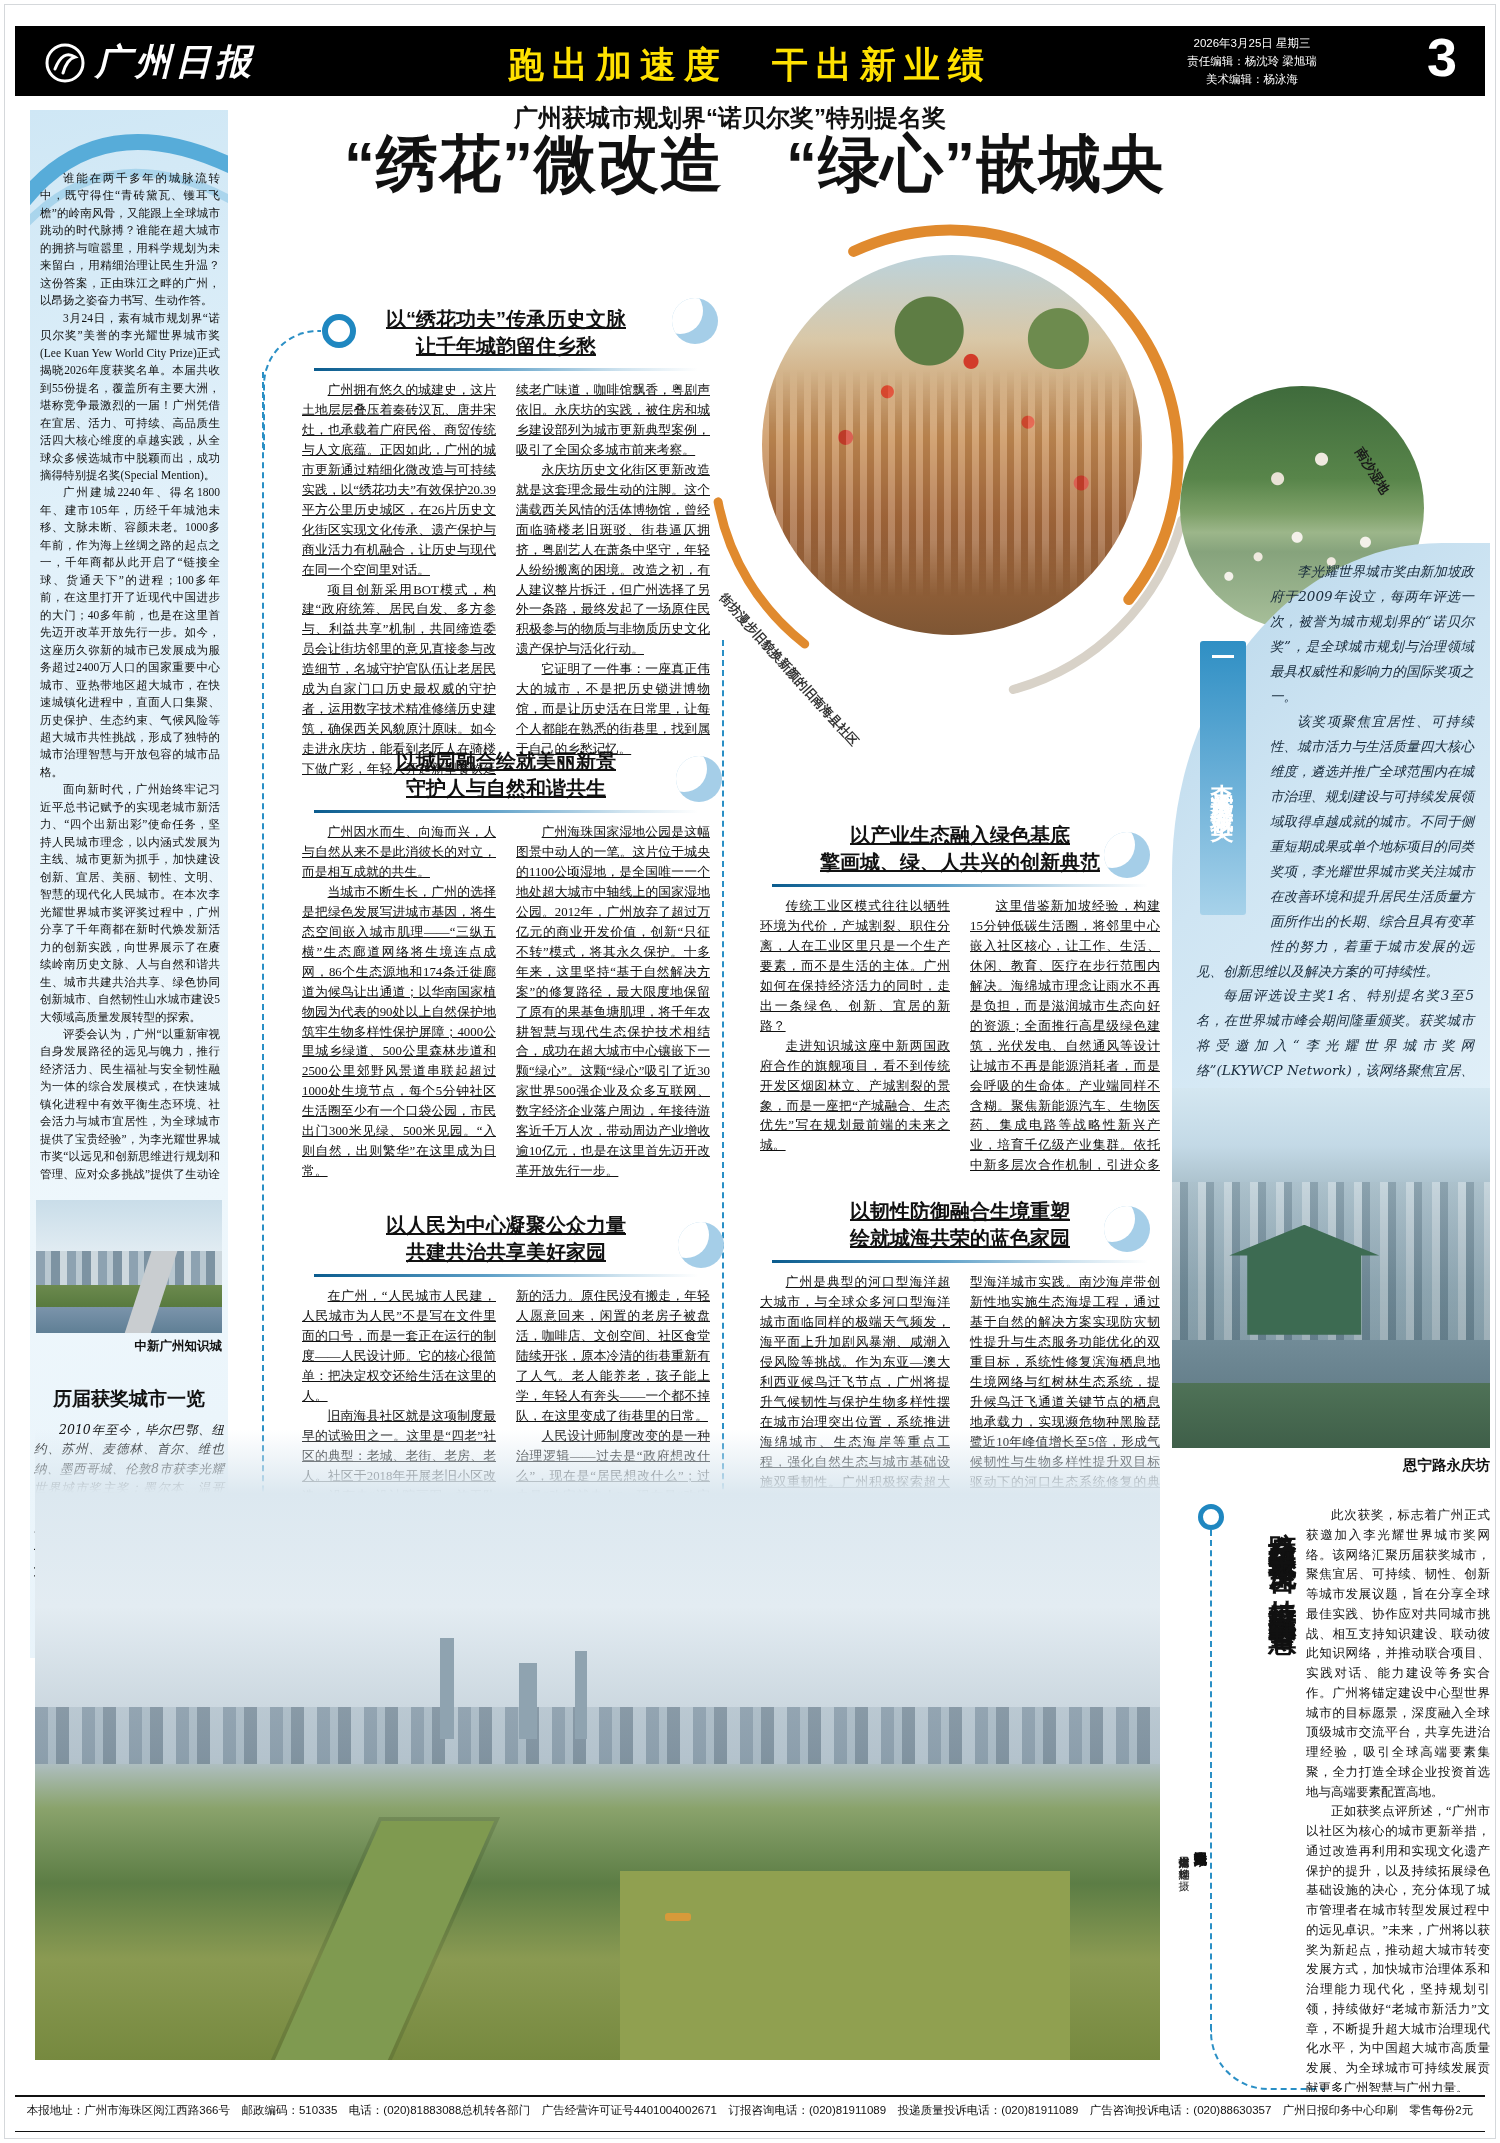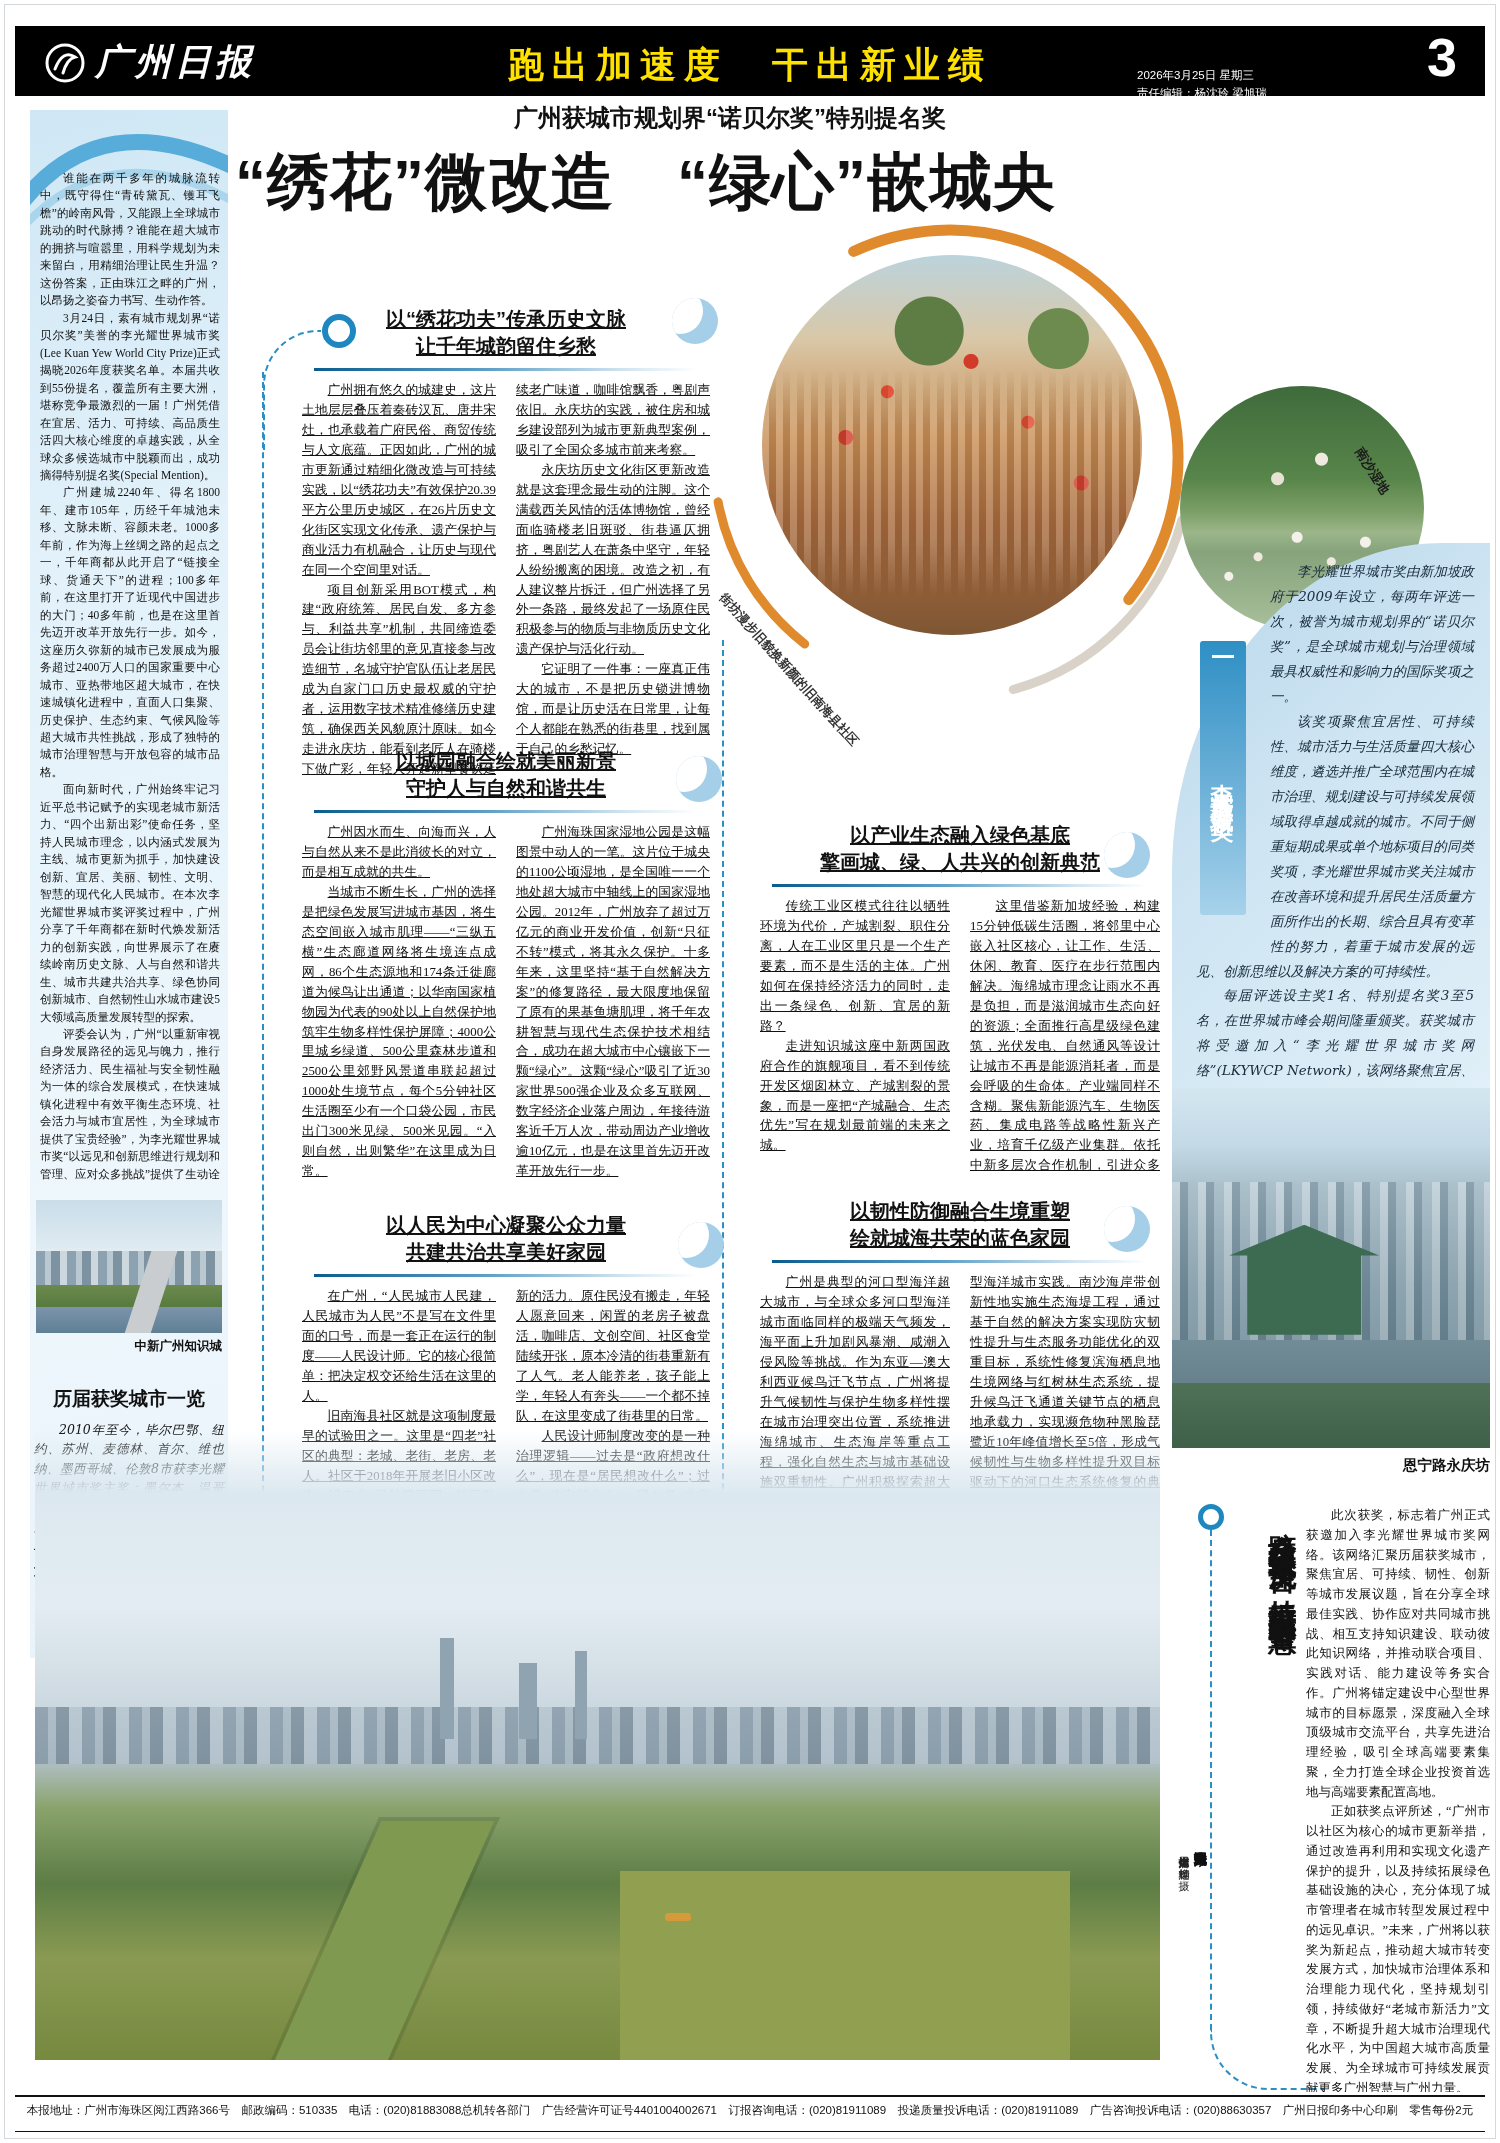--- a/index.html
+++ b/index.html
@@ -7,21 +7,21 @@
         font-family:"Liberation Serif",serif;color:#111;overflow:hidden;}
   #page-frame{position:absolute;inset:4px;border:1px solid #d5d8db;pointer-events:none;}
 
   
   .header{position:absolute;left:15px;top:26px;width:1470px;height:70px;background:#000000;}
   .logo{position:absolute;left:28px;top:12px;display:flex;align-items:center;gap:8px;}
   .logo-text{color:#fff;font:italic 700 36px "DejaVu Serif",serif;letter-spacing:4px;}
   .slogan{position:absolute;left:0;right:0;top:15px;text-align:center;
           font:900 36px "Liberation Sans",sans-serif;color:#ffe100;letter-spacing:8px;}
   .pubinfo{position:absolute;right:118px;top:9px;width:230px;color:#fff;
-           font:11.5px/1.55 "Liberation Sans",sans-serif;text-align:left;margin-top:32px;}
+           font:11.5px/1.55 "Liberation Sans",sans-serif;text-align:center;}
   .pageno{position:absolute;right:28px;top:0px;color:#fff;font:900 54px "Liberation Sans",sans-serif;}
 
   
   .sidebar-bg{position:absolute;left:30px;top:110px;width:198px;height:1548px;
       background:linear-gradient(165deg,#cfe7f5 0%,#e2f1fa 28%,#eef7fc 70%,#e8f3fa 100%);}
   .lead-text{position:absolute;left:40px;top:170px;width:180px;height:1012px;overflow:hidden;
       font:11.5px/1.52 "Liberation Serif",serif;text-align:justify;}
   .lead-text p{margin:0;text-indent:2em;}
   .kc-photo{position:absolute;left:36px;top:1200px;width:186px;height:133px;overflow:hidden;}
   .kc-sky{position:absolute;left:0;top:0;right:0;height:42%;background:linear-gradient(180deg,#c9dde9,#e3edf3);}
@@ -36,21 +36,21 @@
       font:900 19px "Liberation Sans",sans-serif;}
   .sb-list-text{position:absolute;left:34px;top:1420px;width:190px;
       font:italic 12.5px/1.55 "DejaVu Serif",serif;text-align:justify;}
   .sb-list-text p{margin:0;text-indent:2em;}
   .sb-credit{position:absolute;left:34px;top:1562px;width:190px;
       font:700 12.5px/1.5 "Liberation Sans",sans-serif;text-align:justify;}
 
   
   .kicker{position:absolute;left:300px;top:102px;width:860px;text-align:center;
       font:700 24px "Liberation Sans",sans-serif;}
-  .headline{position:absolute;left:235px;top:146px;width:930px;text-align:left;
+  .headline{position:absolute;left:235px;top:128px;width:930px;text-align:right;
       font:900 62px/1.15 "Liberation Sans",sans-serif;letter-spacing:1px;}
 
   
   .sec{position:absolute;text-decoration:underline;}
   .sec-title{text-align:center;font:700 20px/27px "Liberation Sans",sans-serif;}
   .sec-rule{height:3px;margin:8px auto 10px;width:94%;
       background:linear-gradient(90deg,#0b5c8e,#5d9fc7 45%,#cfe3ef 80%,rgba(255,255,255,0));}
   .sec-body{column-count:2;column-gap:20px;font:12.8px/1.56 "Liberation Serif",serif;
       text-align:justify;overflow:hidden;}
   .sec-body p{margin:0;text-indent:2em;}

